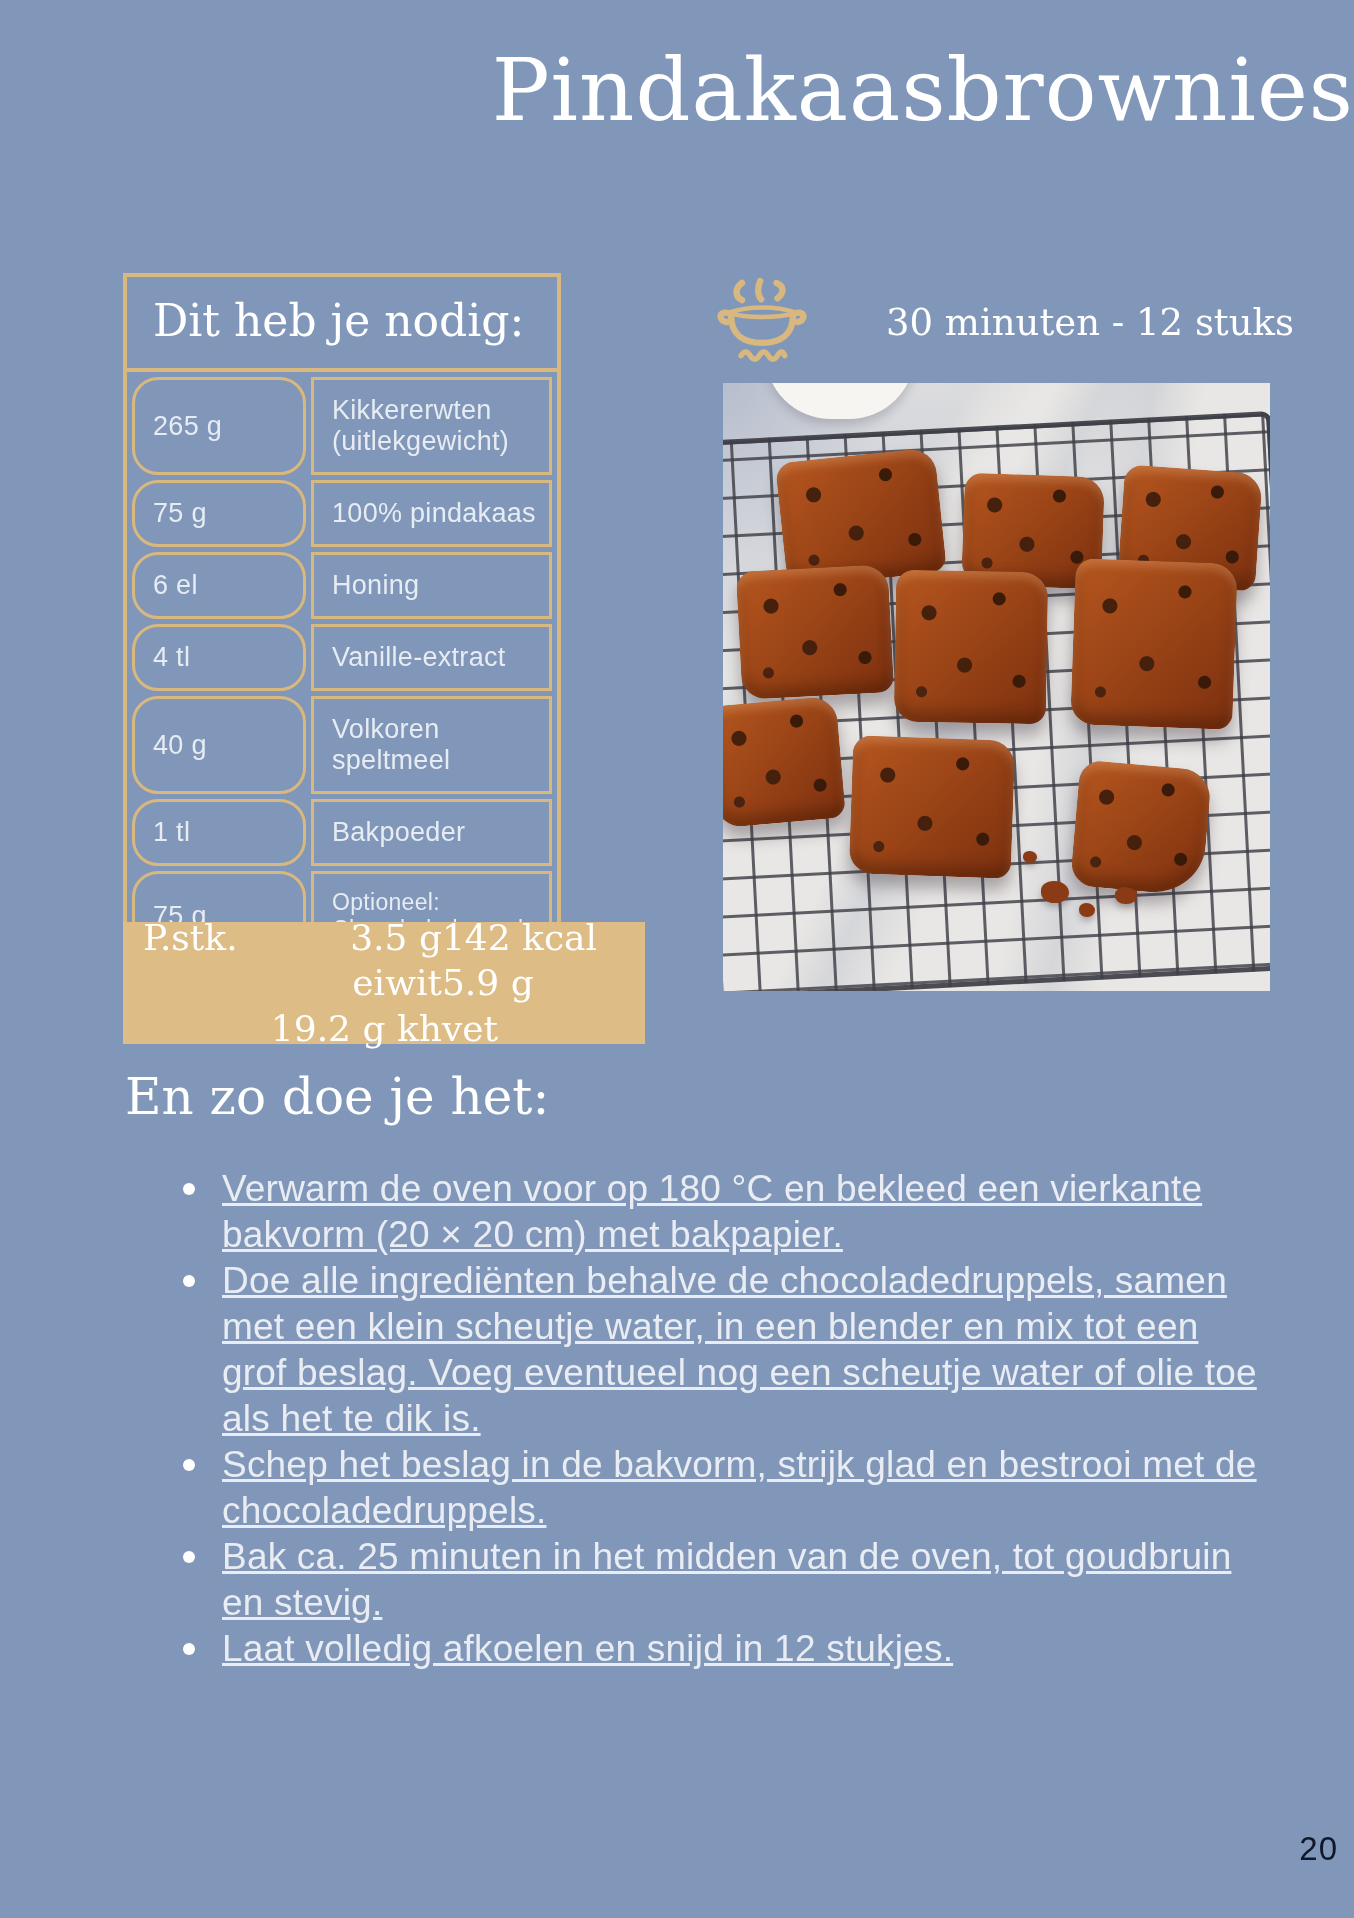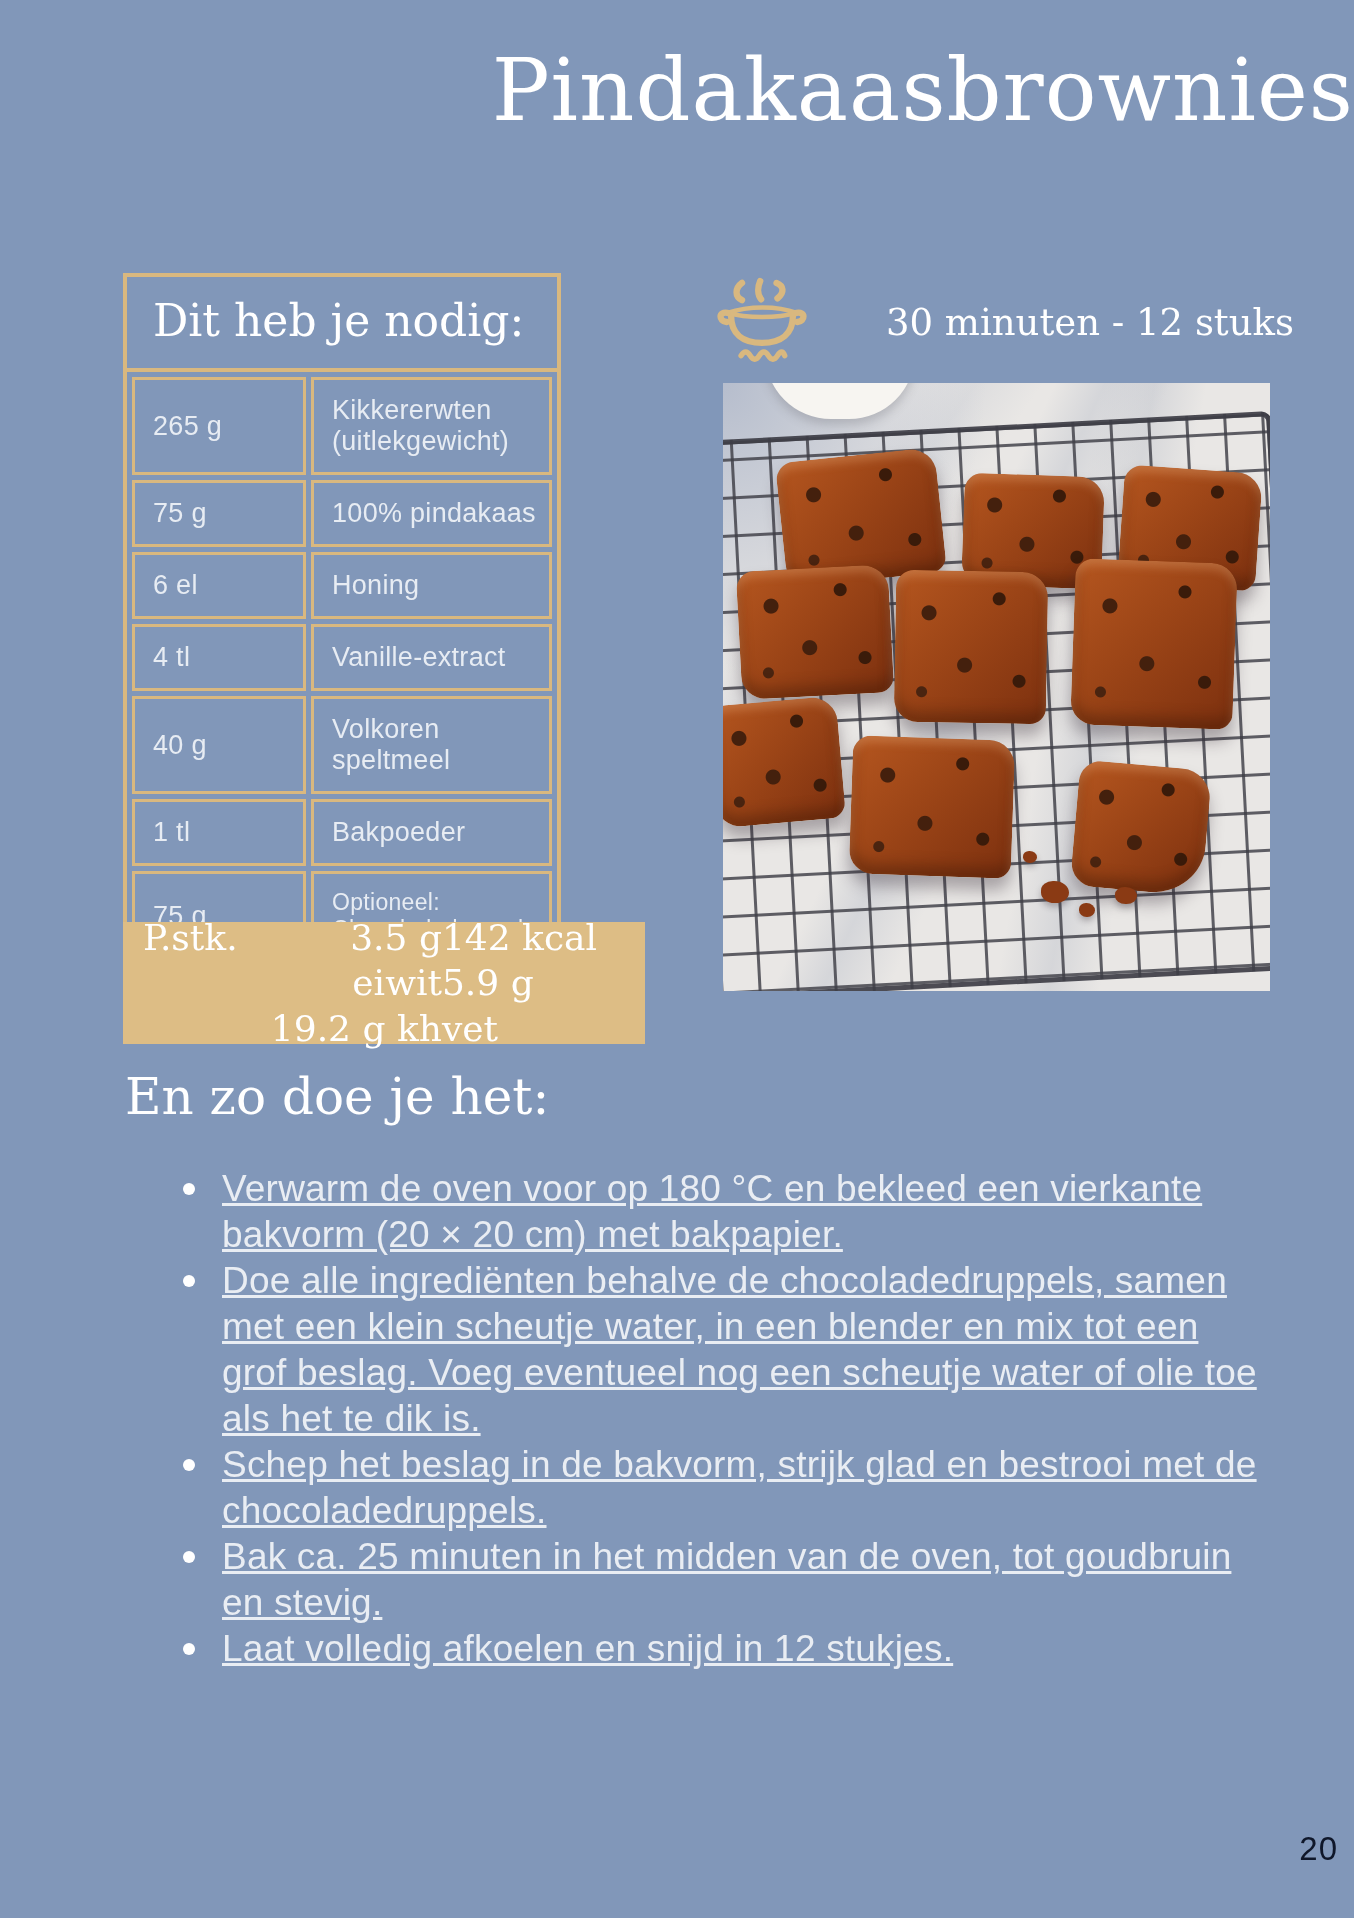--- a/index.html
+++ b/index.html
@@ -22,21 +22,21 @@
   .ing-header {
     font-family:"DejaVu Serif", serif; font-size:44px; color:#ffffff;
     padding:18px 26px 22px 26px; border-bottom:4px solid #d9b87f;
   }
   table.ing { width:100%; border-collapse:separate; border-spacing:5px; }
   table.ing td {
     border:3px solid #d9b87f; color:#e7ecf3; font-size:27px;
     font-weight:300; padding:15px 8px 15px 18px; vertical-align:middle;
     letter-spacing:0.3px;
   }
-  td.amount { width:142px; }
+  td.amount { width:142px;border-radius:26px; }
   tr.small td.name { font-size:23px; }
   
   .nutri {
     position:absolute; left:123px; top:922px; width:522px; height:122px;
     background:#ddbd85; box-sizing:border-box;
     display:flex; align-items:center; justify-content:flex-end;
     padding:0 44px 0 20px;
     font-family:"DejaVu Serif", serif; color:#ffffff;
     font-size:36px; line-height:1.26;
   }

